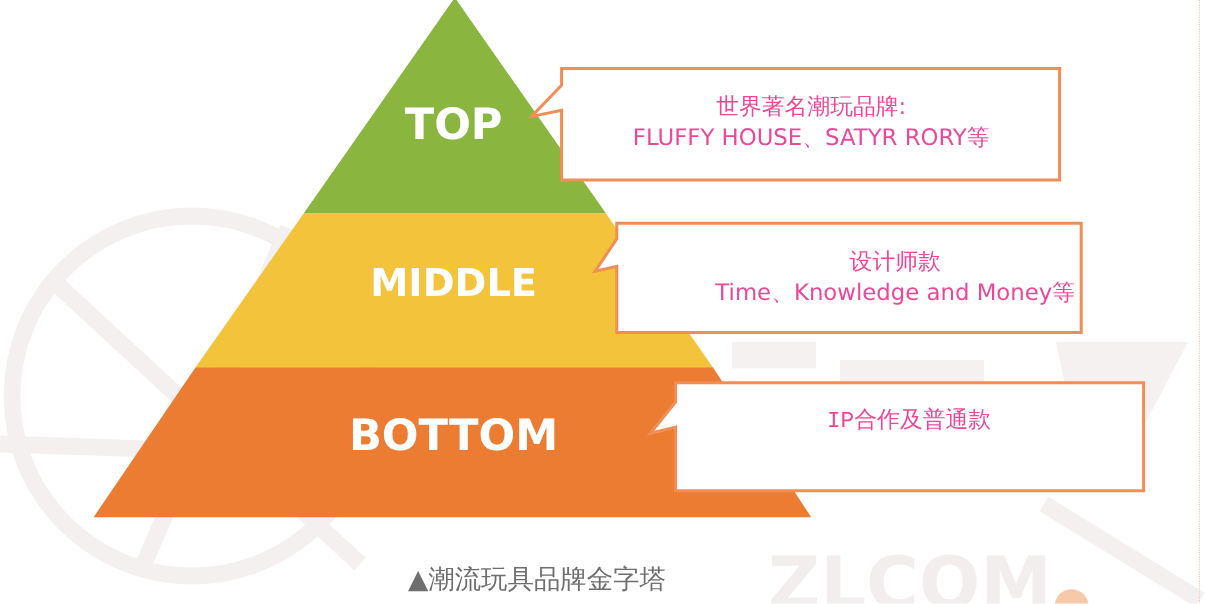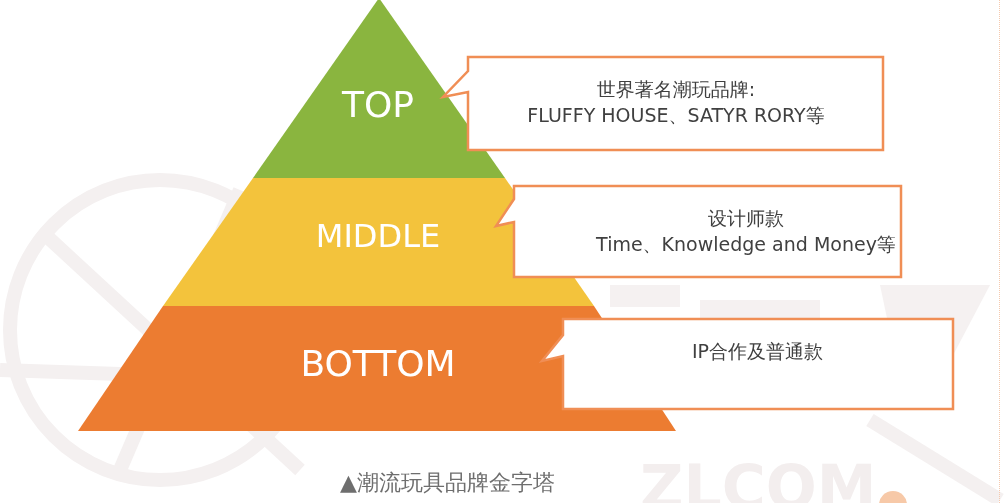--- a/index.html
+++ b/index.html
@@ -4,26 +4,26 @@
   <style>
     html, body { margin: 0; padding: 0; }
     body {
       width: 1005px; height: 503px; overflow: hidden;
       background: #ffffff; position: relative;
       font-family: "DejaVu Sans", "Liberation Sans", sans-serif;
     }
     .stage { position: absolute; left: 0; top: 0; width: 1005px; height: 503px; }
     svg.art { position: absolute; left: 0; top: 0; }
     .tier-label {
-      position: absolute; color: #ffffff; font-weight: normal;
+      position: absolute; color: #ffffff; font-weight: bold;
       font-family: "DejaVu Sans", "Liberation Sans", sans-serif;
       text-align: center; letter-spacing: 0px; white-space: nowrap;
     }
     .callout-text {
-      position: absolute; color: #404040; text-align: center;
+      position: absolute; color: #ec4899; text-align: center;
       font-family: "DejaVu Sans", "Liberation Sans", sans-serif;
       font-size: 19px; line-height: 26px; white-space: nowrap;
     }
     .caption {
       position: absolute; left: 340px; top: 468px; width: 330px;
       color: #6e6e6e; font-size: 22px; text-align: left; white-space: nowrap;
       font-family: "DejaVu Sans", "Liberation Sans", sans-serif;
     }
     .watermark {
       position: absolute; color: #f3eeee; font-weight: bold;
@@ -77,20 +77,20 @@
   <div class="tier-label" style="left:258px; top:343px; width:240px; font-size:36px;">BOTTOM</div>
 
   <div class="callout-text" style="left:470px; top:76px; width:412px;">
     <div>世界著名潮玩品牌:</div>
     <div>FLUFFY HOUSE、SATYR RORY等</div>
   </div>
   <div class="callout-text" style="left:516px; top:205px; width:460px;">
     <div>设计师款</div>
     <div>Time、Knowledge and Money等</div>
   </div>
-  <div class="callout-text" style="left:565px; top:338px; width:385px;">
+  <div class="callout-text" style="left:565px; top:338px; width:385px;font-family:Liberation Mono, monospace;">
     <div>IP合作及普通款</div>
   </div>
 
   <div class="caption">▲潮流玩具品牌金字塔</div>
 
   <div class="dotted-rule"></div>
 </div>
 
 </body></html>

